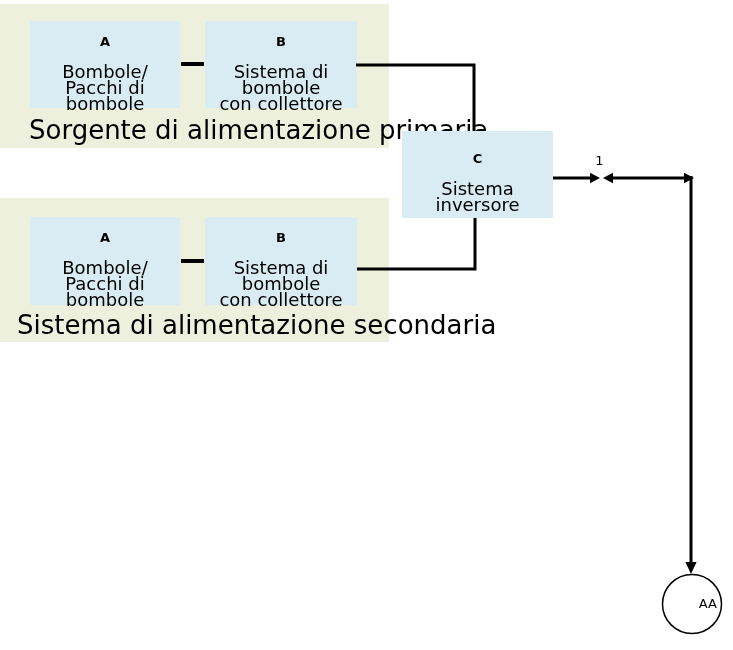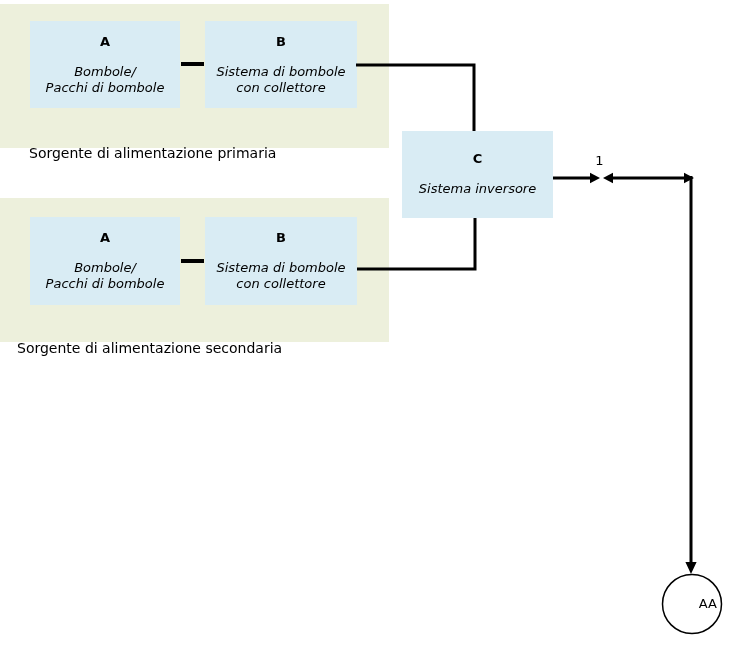--- a/index.html
+++ b/index.html
@@ -25,47 +25,45 @@
     position: absolute;
     left: 0;
     width: 389px;
     height: 144px;
     background: var(--region-bg);
   }
   #region-primary   { top: 4px; }
   #region-secondary { top: 198px; }
   .region-title {
     position: absolute;
-    font-size: 14px;
+    font-size: 26px;
     line-height: 30px;
     color: var(--text);
     white-space: nowrap;
-    margin-top: 23px;
   }
   #region-primary .region-title   { left: 29px; top: 111px; }
   #region-secondary .region-title { left: 17px; top: 112px; }
   .box {
     position: absolute;
     background: var(--box-bg);
     display: flex;
     flex-direction: column;
     align-items: center;
     text-align: center;
   }
   .box .code {
     font-size: 13px;
     font-weight: bold;
     line-height: 15px;
     margin-top: 13px;
   }
   .box .body {
-    font-size: 13px;
+    font-size: 18px;
     line-height: 16px;
     margin-top: 15px;
-    font-style: italic;
   }
   .box.single .code { margin-top: 20px; }
   .box.single .body { }
   .box-a { left: 30px; top: 17px; width: 150px; height: 87px; }
   .box-b { left: 205px; top: 17px; width: 152px; height: 87px; }
   #region-secondary .box-a, #region-secondary .box-b { top: 19px; height: 88px; }
   #box-c {
     left: 402px; top: 131px; width: 151px; height: 87px;
     position: absolute;
   }
@@ -120,21 +118,21 @@
         <div>Pacchi di bombole</div>
       </div>
     </div>
     <div class="box box-b">
       <div class="code">B</div>
       <div class="body">
         <div>Sistema di bombole</div>
         <div>con collettore</div>
       </div>
     </div>
-    <div class="region-title">Sorgente di alimentazione secondaria</div>
+    <div class="region-title">Sistema di alimentazione secondaria</div>
   </div>
 
   <div class="box single" id="box-c">
     <div class="code">C</div>
     <div class="body">Sistema inversore</div>
   </div>
 
   <svg id="connector-layer" viewBox="0 0 733 650" xmlns="http://www.w3.org/2000/svg">
 
     <path class="connector thick" d="M181 64 H204"></path>

